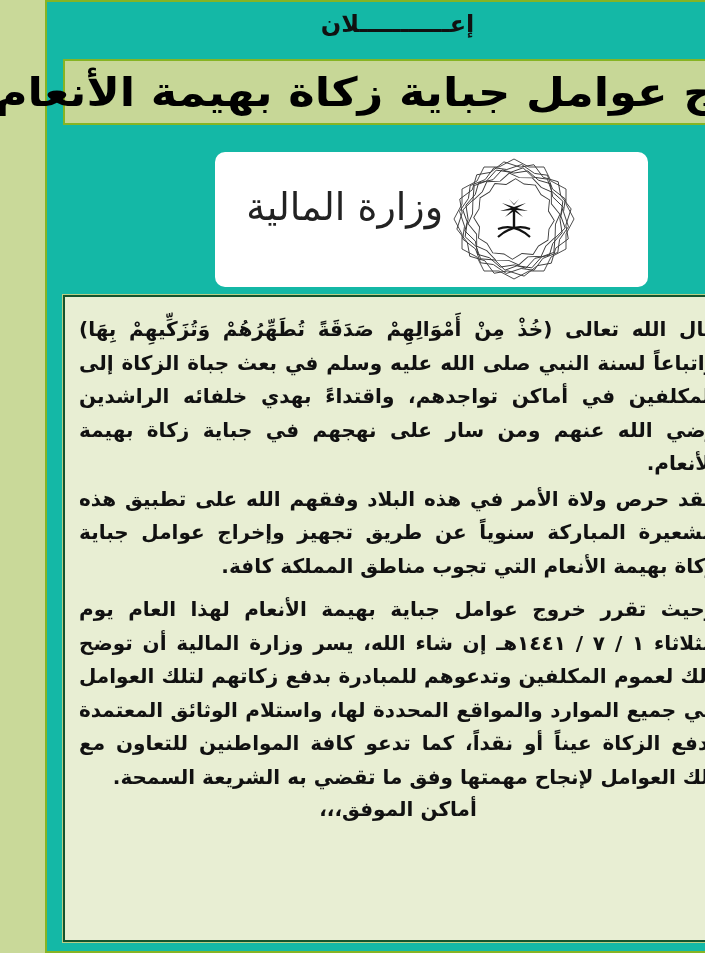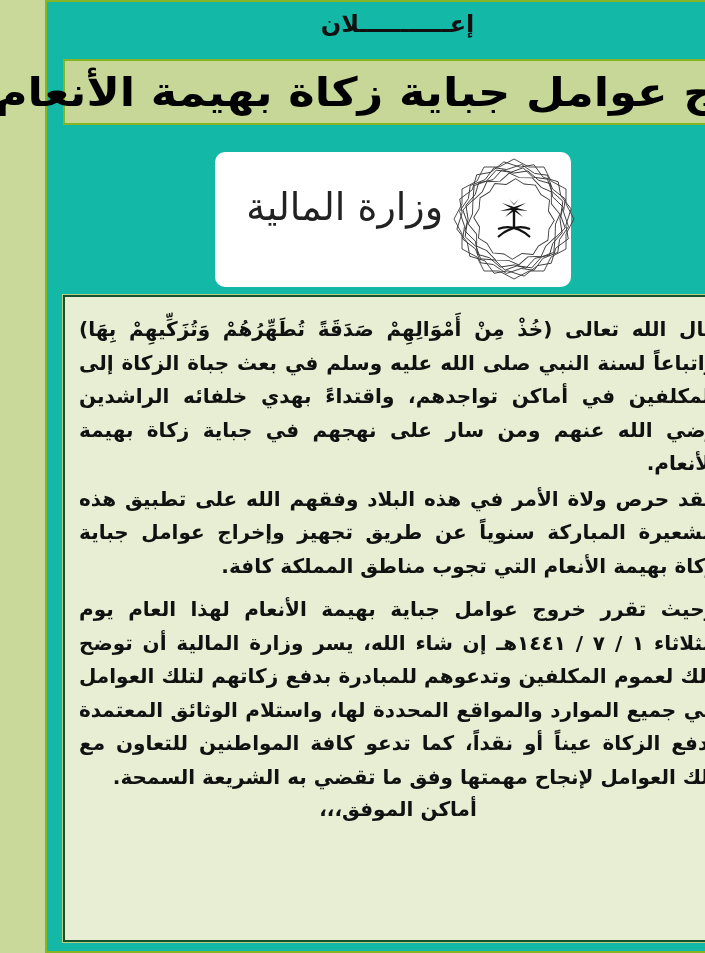--- a/index.html
+++ b/index.html
@@ -29,21 +29,21 @@
       display: flex; align-items: center; justify-content: center;
     }
     .headline {
       direction: rtl; font-size: 40px; font-weight: bold; color: #000;
       font-family: "DejaVu Sans", sans-serif;
       white-space: nowrap;
       transform: scaleX(1.12);
     }
     .logo-box {
       position: absolute; left: 168px; top: 150px;
-      width: 356px; height: 135px;
+      width: 433px; height: 135px;
       background: #ffffff; border-radius: 10px;
     }
     .logo-ar {
       position: absolute; left: 4px; top: 36px; width: 224px;
       text-align: right; direction: rtl;
       font-size: 38px; color: #222; font-weight: normal;
       font-family: "DejaVu Sans", sans-serif;
       line-height: 1;
     }
     .logo-en {

